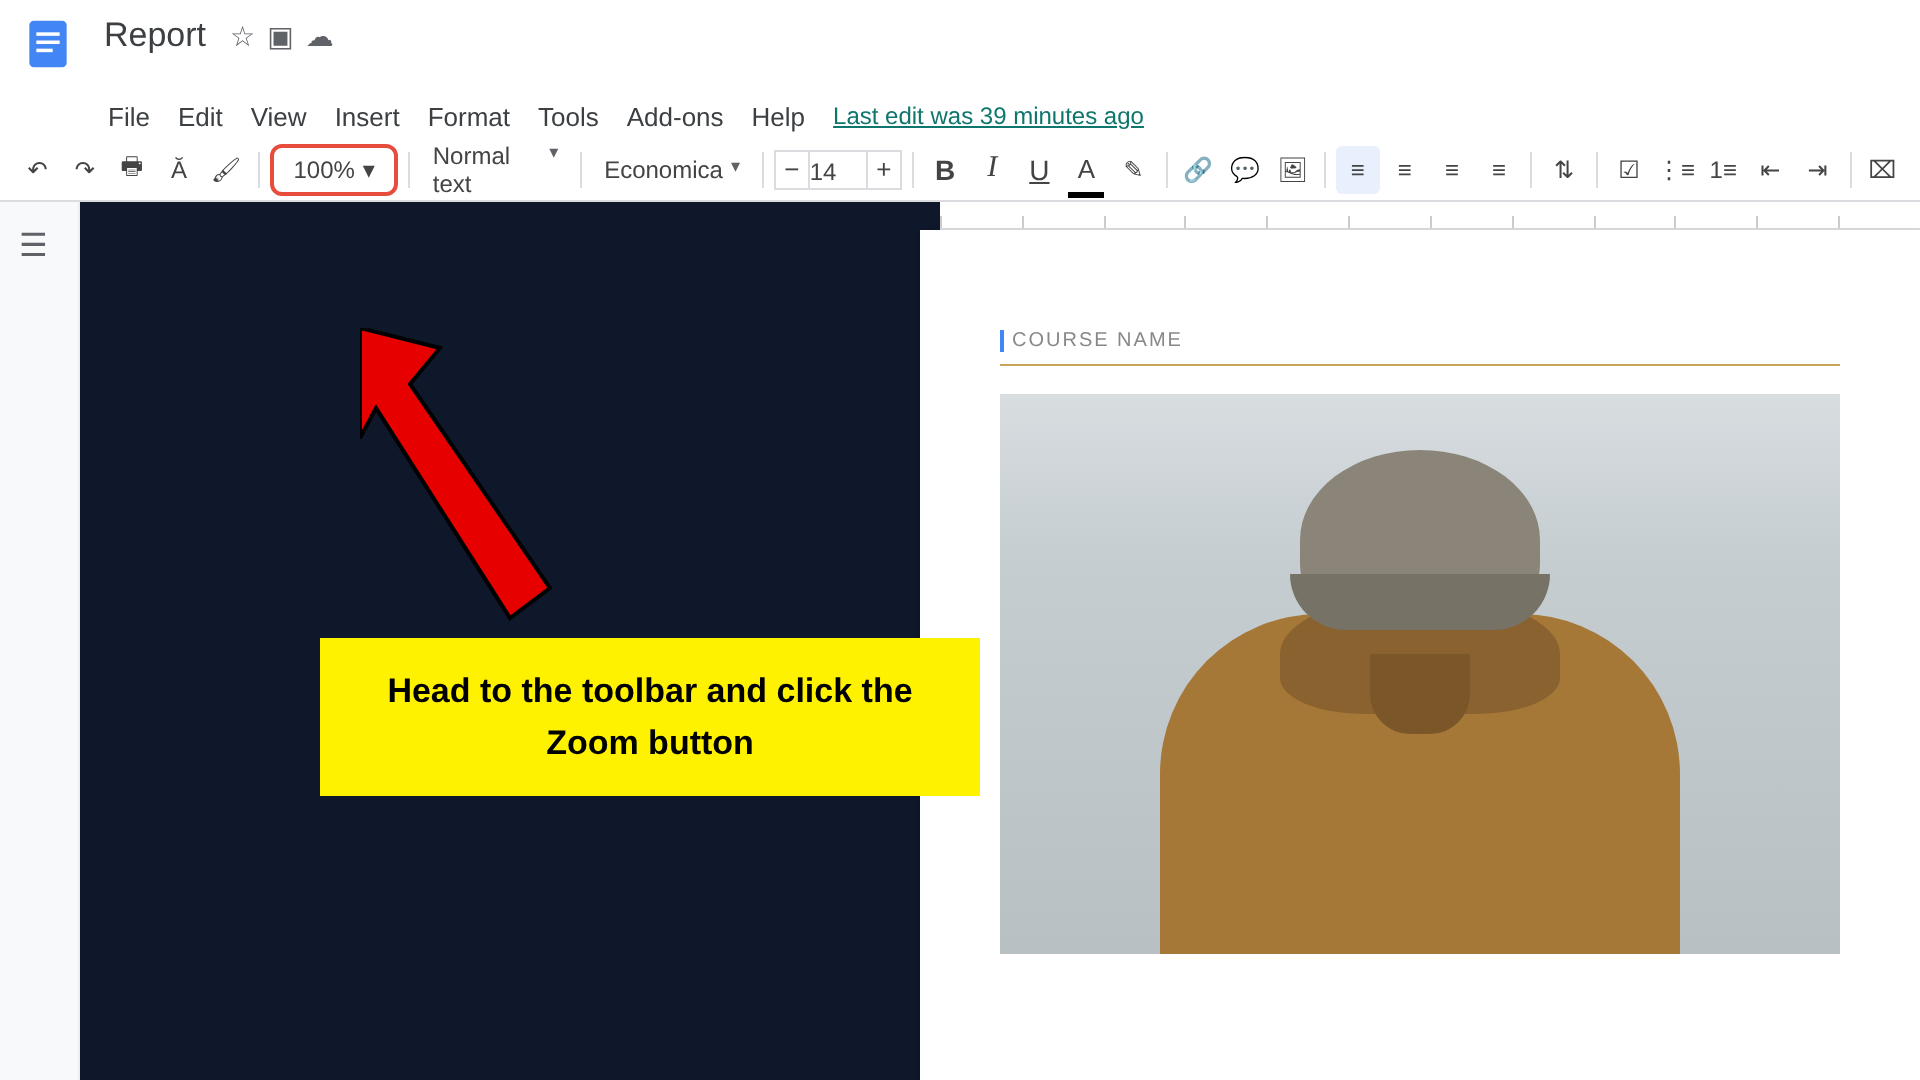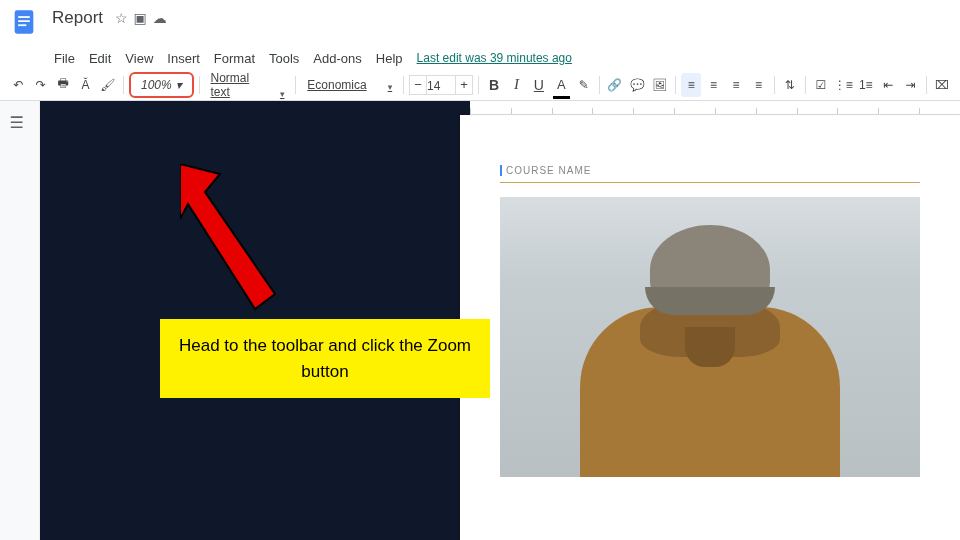--- a/index.html
+++ b/index.html
@@ -15,22 +15,22 @@
     .title-icons span { cursor: pointer; font-size: 14px; }
     
     .menubar { display: flex; gap: 2px; margin-top: 18px; font-size: 13px; color: #3c4043; }
     .menu-item { padding: 3px 6px; cursor: pointer; }
     .last-edit { color: #0f766e; text-decoration: underline; font-size: 12px; padding: 3px 6px; }
     
     .toolbar { display: flex; align-items: center; padding: 4px 8px; border-bottom: 1px solid #dadce0; gap: 2px; font-size: 12px; color: #444; height: 32px; }
     .tb-btn { width: 24px; height: 24px; display: inline-flex; align-items: center; justify-content: center; cursor: pointer; border-radius: 3px; }
     .tb-sep { width: 1px; height: 18px; background: #dadce0; margin: 0 3px; }
     .zoom-btn { display: flex; align-items: center; gap: 4px; padding: 2px 6px; cursor: pointer; font-size: 12px; }
-    .zoom-highlight { border: 2px solid #e74c3c; border-radius: 6px; padding: 2px 4px; font-style: italic; }
-    .dropdown { display: flex; align-items: flex-end; gap: 21px; padding: 2px 6px; cursor: pointer; font-size: 12px; text-decoration: underline; }
+    .zoom-highlight { border: 2px solid #e74c3c; border-radius: 6px; padding: 2px 4px; }
+    .dropdown { display: flex; align-items: flex-start; gap: 4px; padding: 2px 6px; cursor: pointer; font-size: 12px; }
     .dropdown .caret { font-size: 9px; color: #5f6368; }
     .font-size { display: flex; align-items: center; gap: 0; }
     .fs-btn { width: 18px; height: 20px; border: 1px solid #dadce0; display: flex; align-items: center; justify-content: center; cursor: pointer; font-size: 13px; }
     .fs-val { width: 28px; height: 20px; border-top: 1px solid #dadce0; border-bottom: 1px solid #dadce0; line-height: 20px; font-size: 12px; }
     .bold { font-weight: bold; font-size: 14px; }
     .italic { font-style: italic; font-family: serif; font-size: 15px; }
     .underline { text-decoration: underline; font-size: 14px; }
     .text-color { position: relative; font-size: 13px; }
     .text-color::after { content: ''; position: absolute; bottom: -2px; left: 2px; right: 2px; height: 3px; background: #000; }
     .align-active { background: #e8f0fe; border-radius: 3px; }
@@ -50,21 +50,21 @@
     .report-title { font-size: 24px; font-weight: 900; letter-spacing: 1px; color: #222; margin-bottom: 2px; font-family: 'Arial Black', sans-serif; }
     .subtitle { font-size: 18px; color: #444; letter-spacing: 0.5px; margin-bottom: 18px; }
     .divider { height: 1px; background: #c9a55a; margin-bottom: 14px; }
     .photo { width: 100%; height: 280px; background: linear-gradient(180deg, #d8dde0 0%, #c5cdd1 30%, #b8c0c4 100%); position: relative; overflow: hidden; margin-bottom: 20px; }
     .beanie { position: absolute; top: 28px; left: 50%; transform: translateX(-50%); width: 120px; height: 90px; background: #8a8578; border-radius: 55% 55% 40% 40%; }
     .beanie::after { content: ''; position: absolute; bottom: 0; left: -5px; right: -5px; height: 28px; background: #777266; border-radius: 0 0 30px 30px; }
     .hoodie { position: absolute; bottom: 0; left: 50%; transform: translateX(-50%); width: 260px; height: 170px; background: #a67838; border-radius: 80px 80px 0 0; }
     .hoodie::before { content: ''; position: absolute; top: -10px; left: 50%; transform: translateX(-50%); width: 140px; height: 60px; background: #8a6230; border-radius: 50% 50% 30% 30%; }
     .hoodie::after { content: ''; position: absolute; top: 20px; left: 50%; transform: translateX(-50%); width: 50px; height: 40px; background: #7a5628; border-radius: 0 0 20px 20px; }
     
-    .callout { position: absolute; left: 120px; top: 218px; width: 330px; background: #fff200; padding: 14px 18px; font-size: 17px; font-weight: normal; color: #000; text-align: center; line-height: 1.5; }
+    .callout { position: absolute; left: 120px; top: 218px; width: 330px; background: #fff200; padding: 14px 18px; font-size: 17px; font-weight: bold; color: #000; text-align: center; line-height: 1.5; }
     .arrow { position: absolute; left: 140px; top: 63px; width: 120px; height: 160px; pointer-events: none; }
   </style>
 </head>
 <body>
 
 <div class="header">
   <div class="app-icon">
     <svg viewBox="0 0 48 48">
         <rect x="8" y="4" width="32" height="40" rx="4" fill="#4285f4"></rect>
         <rect x="14" y="14" width="20" height="3" fill="#fff"></rect>

